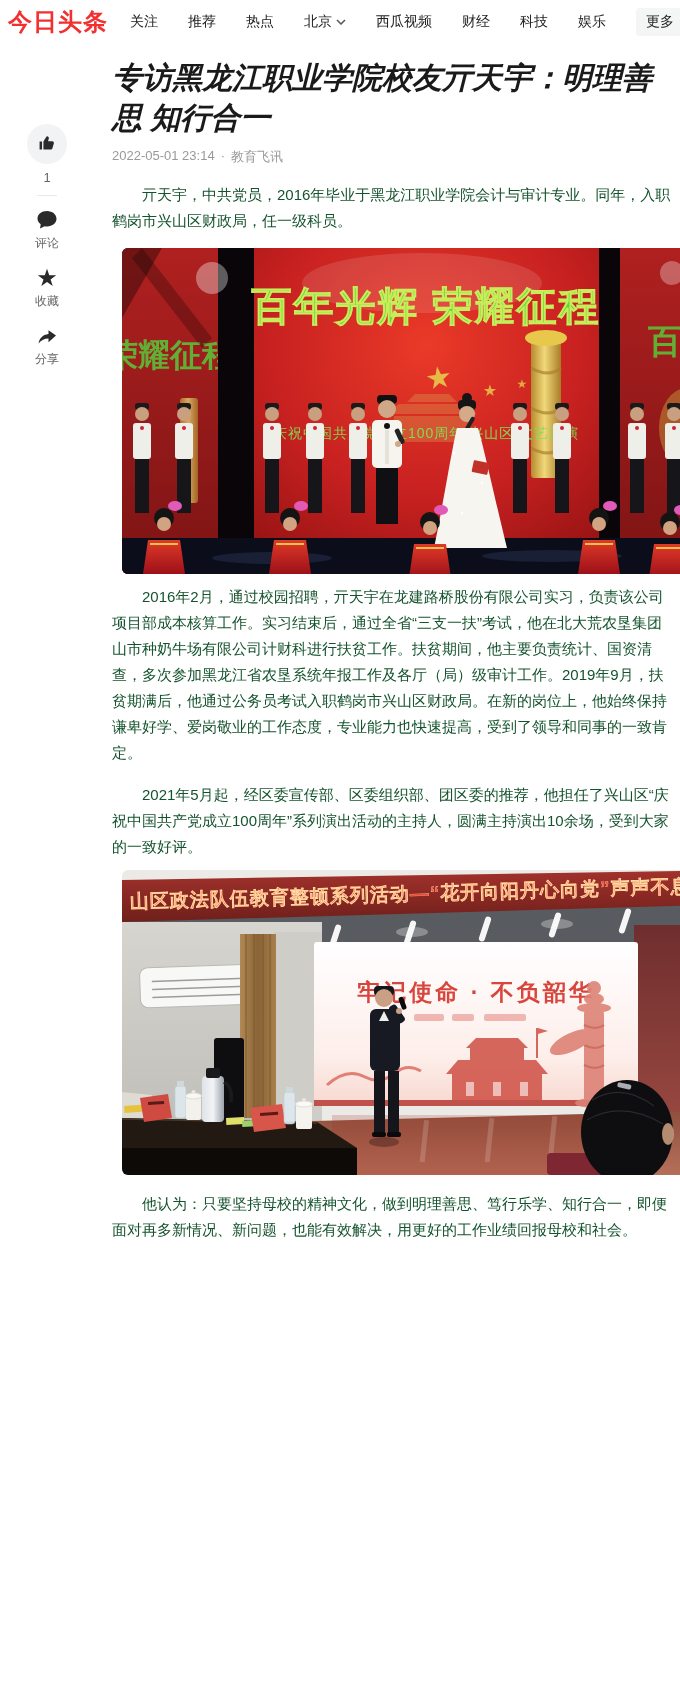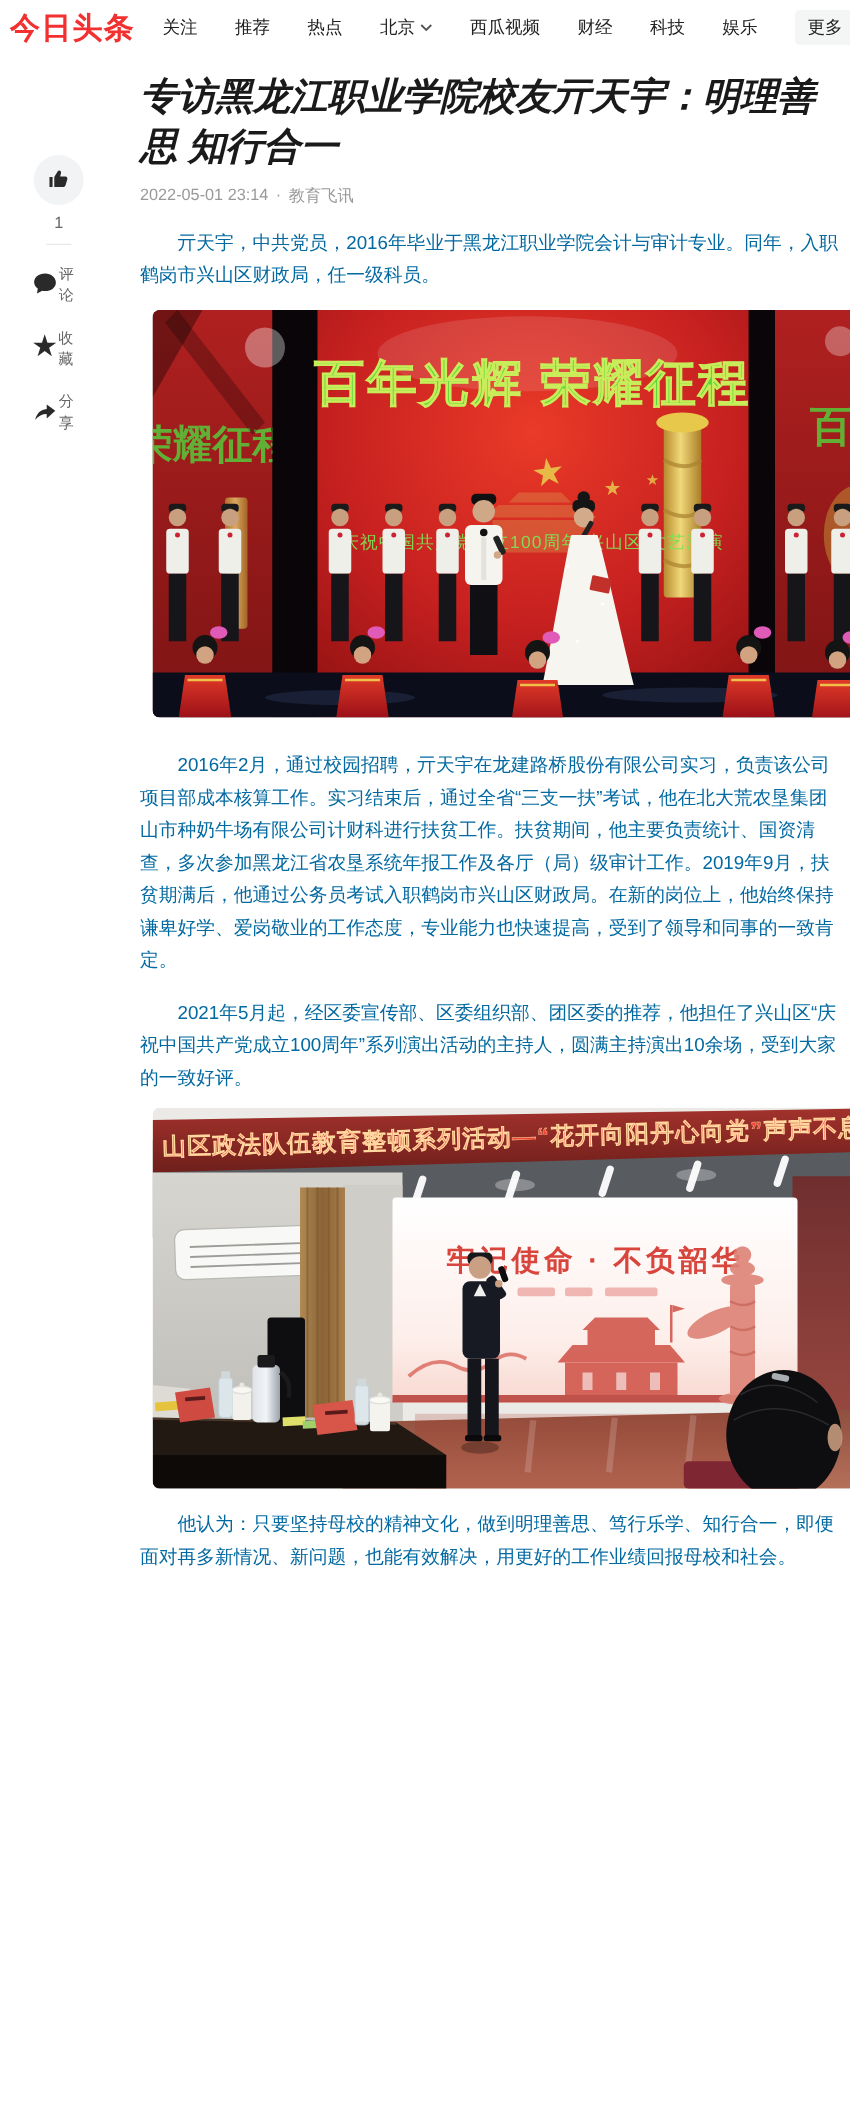--- a/index.html
+++ b/index.html
@@ -10,30 +10,30 @@
   .logo{color:#f23030;font-size:24px;font-weight:bold;letter-spacing:1px;margin-right:22px;white-space:nowrap;}
   .nav-links{display:flex;align-items:center;gap:30px;}
   .nav-link{font-size:14px;color:#222;text-decoration:none;white-space:nowrap;cursor:pointer;}
   .nav-city{display:flex;align-items:center;gap:4px;}
   .more-pill{background:#f4f5f5;border-radius:4px;padding:5px 10px;}
   
   .action-bar{position:absolute;left:25px;top:124px;width:44px;display:flex;flex-direction:column;align-items:center;}
   .like-circle{width:40px;height:40px;border-radius:50%;background:#f2f3f5;display:flex;align-items:center;justify-content:center;cursor:pointer;}
   .like-count{font-size:13px;color:#666;margin-top:6px;}
   .ab-divider{width:20px;height:1px;background:#e8e8e8;margin:10px 0 12px;}
-  .ab-item{display:flex;flex-direction:row;align-items:center;margin-bottom:14px;cursor:pointer;}
+  .ab-item{display:flex;flex-direction:column;align-items:center;margin-bottom:14px;cursor:pointer;}
   .ab-label{font-size:12px;color:#666;margin-top:3px;}
   .star-glyph{font-size:24px;line-height:24px;color:#2a2a2a;}
   
   .article{margin-left:112px;width:560px;}
   .article h1{font-size:30px;line-height:40px;font-weight:700;color:#1a1a1a;margin:14px 0 0;font-style:italic;}
   .meta{margin-top:10px;font-size:13px;color:#999;display:flex;gap:6px;align-items:flex-start;}
-  .article p{font-size:15px;line-height:26px;color:#0369a1;text-indent:2em;margin:16px 0 0;word-break:break-all;}
+  .article p{font-size:15px;line-height:26px;color:#14532d;text-indent:2em;margin:16px 0 0;word-break:break-all;}
   .article p.p-first{margin-top:16px;}
-  .article p.p-after-img{margin-top:26px;}
+  .article p.p-after-img{margin-top:10px;}
   figure{margin:14px 0 0 10px;width:620px;border-radius:6px;overflow:hidden;padding:0;display:block;}
   figure.fig2{margin-top:10px;}
   svg{display:block;}
 </style>
 </head>
 <body>
 
 <div class="page">
 
   <header class="nav">

